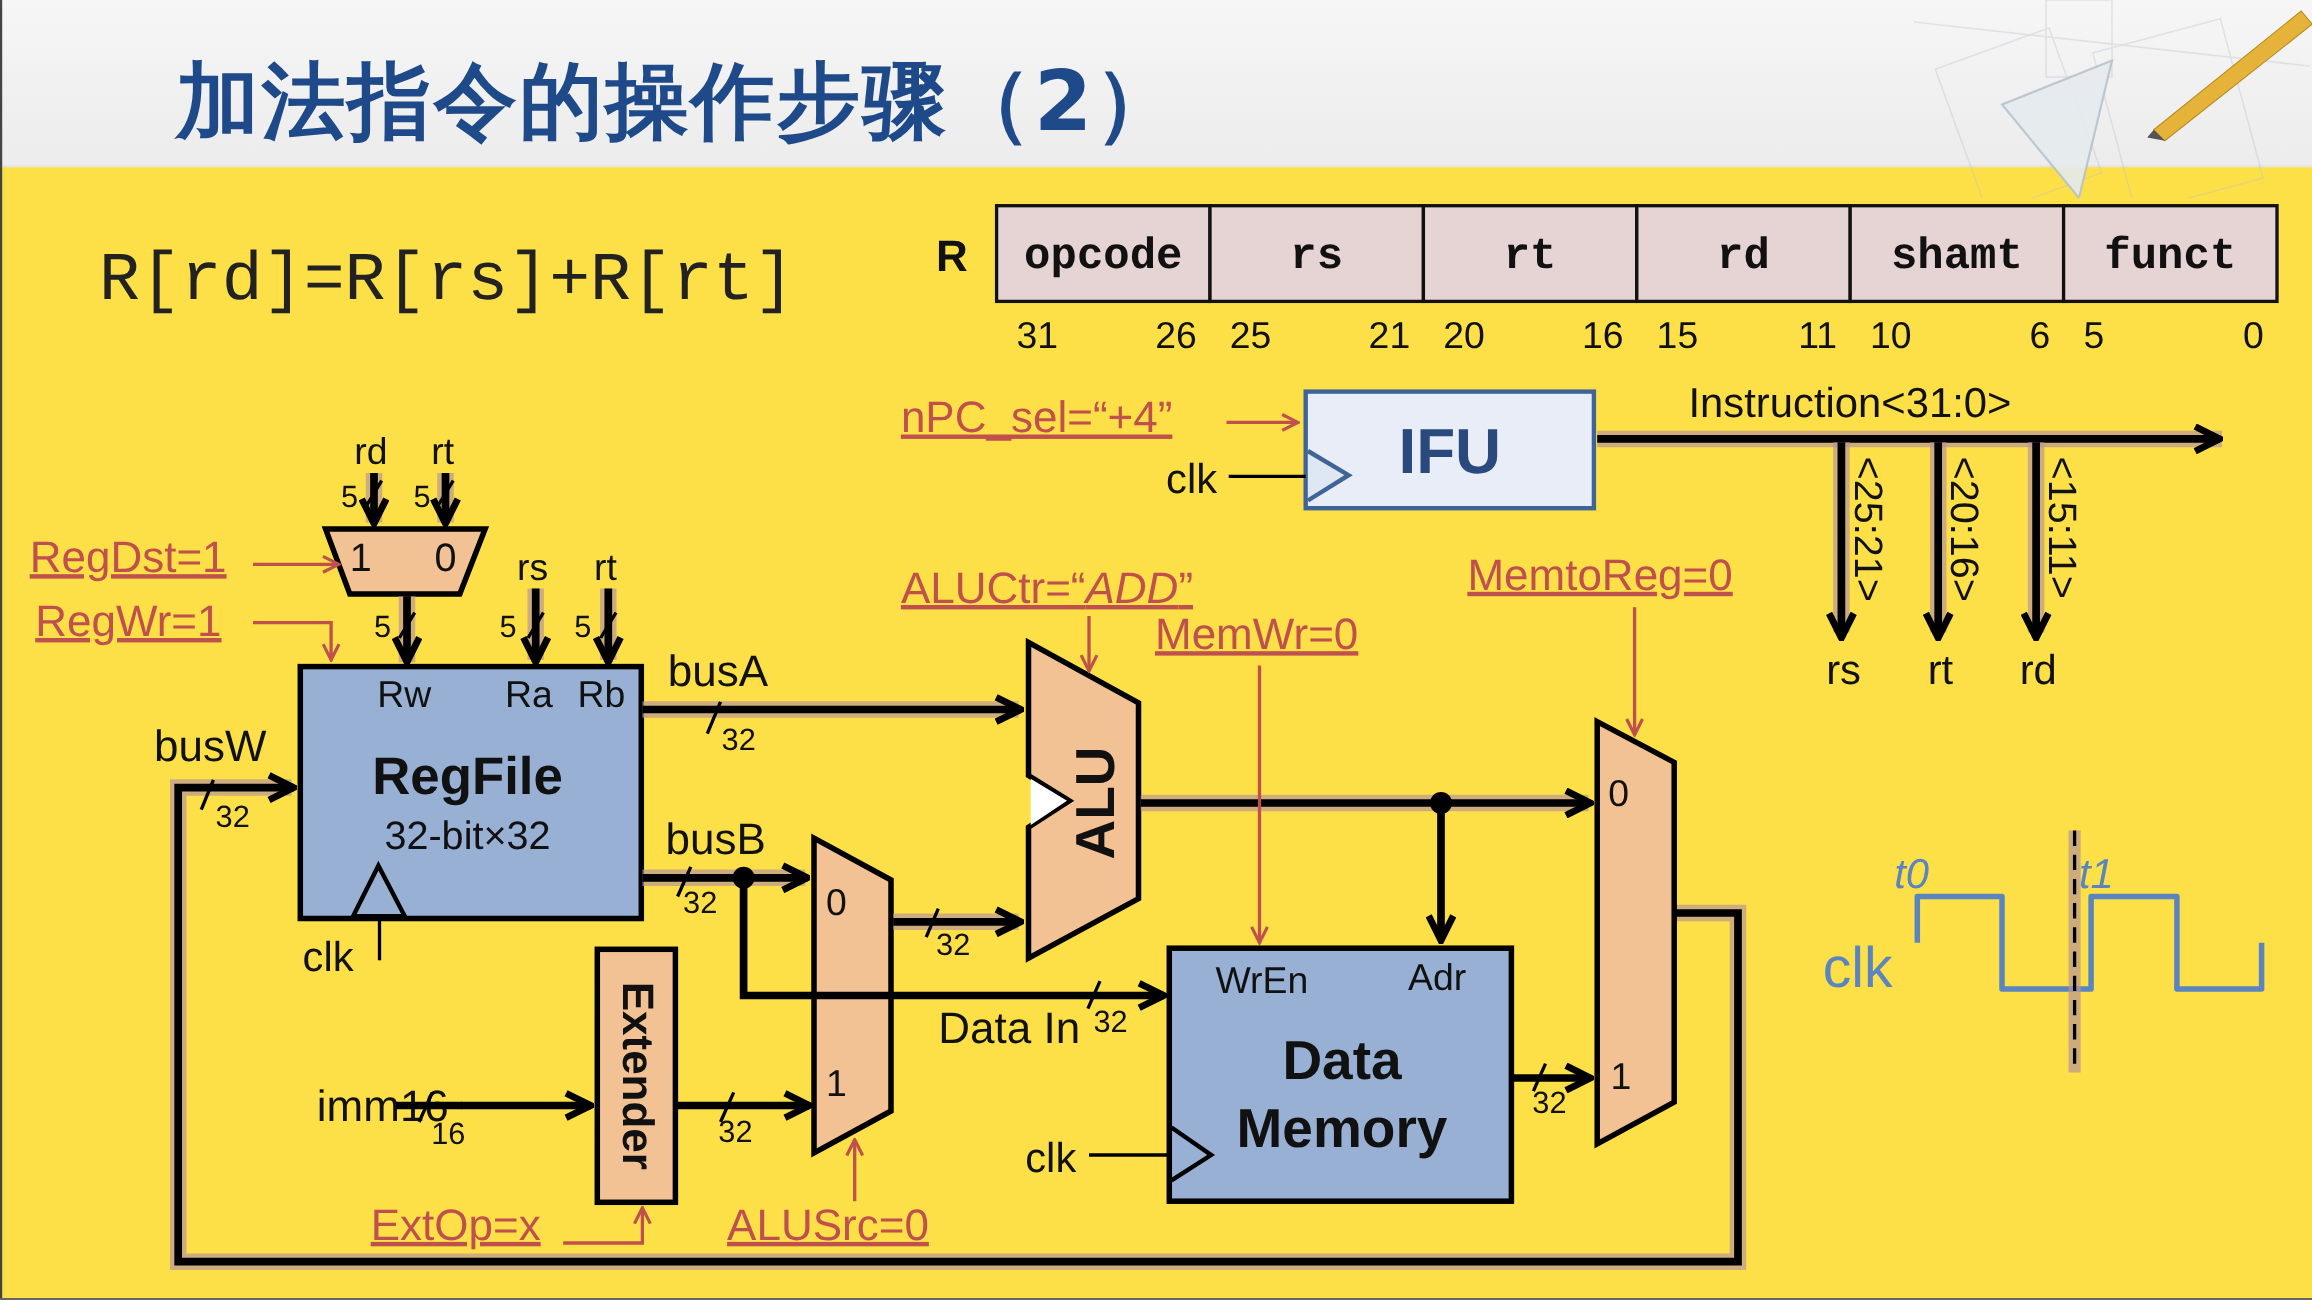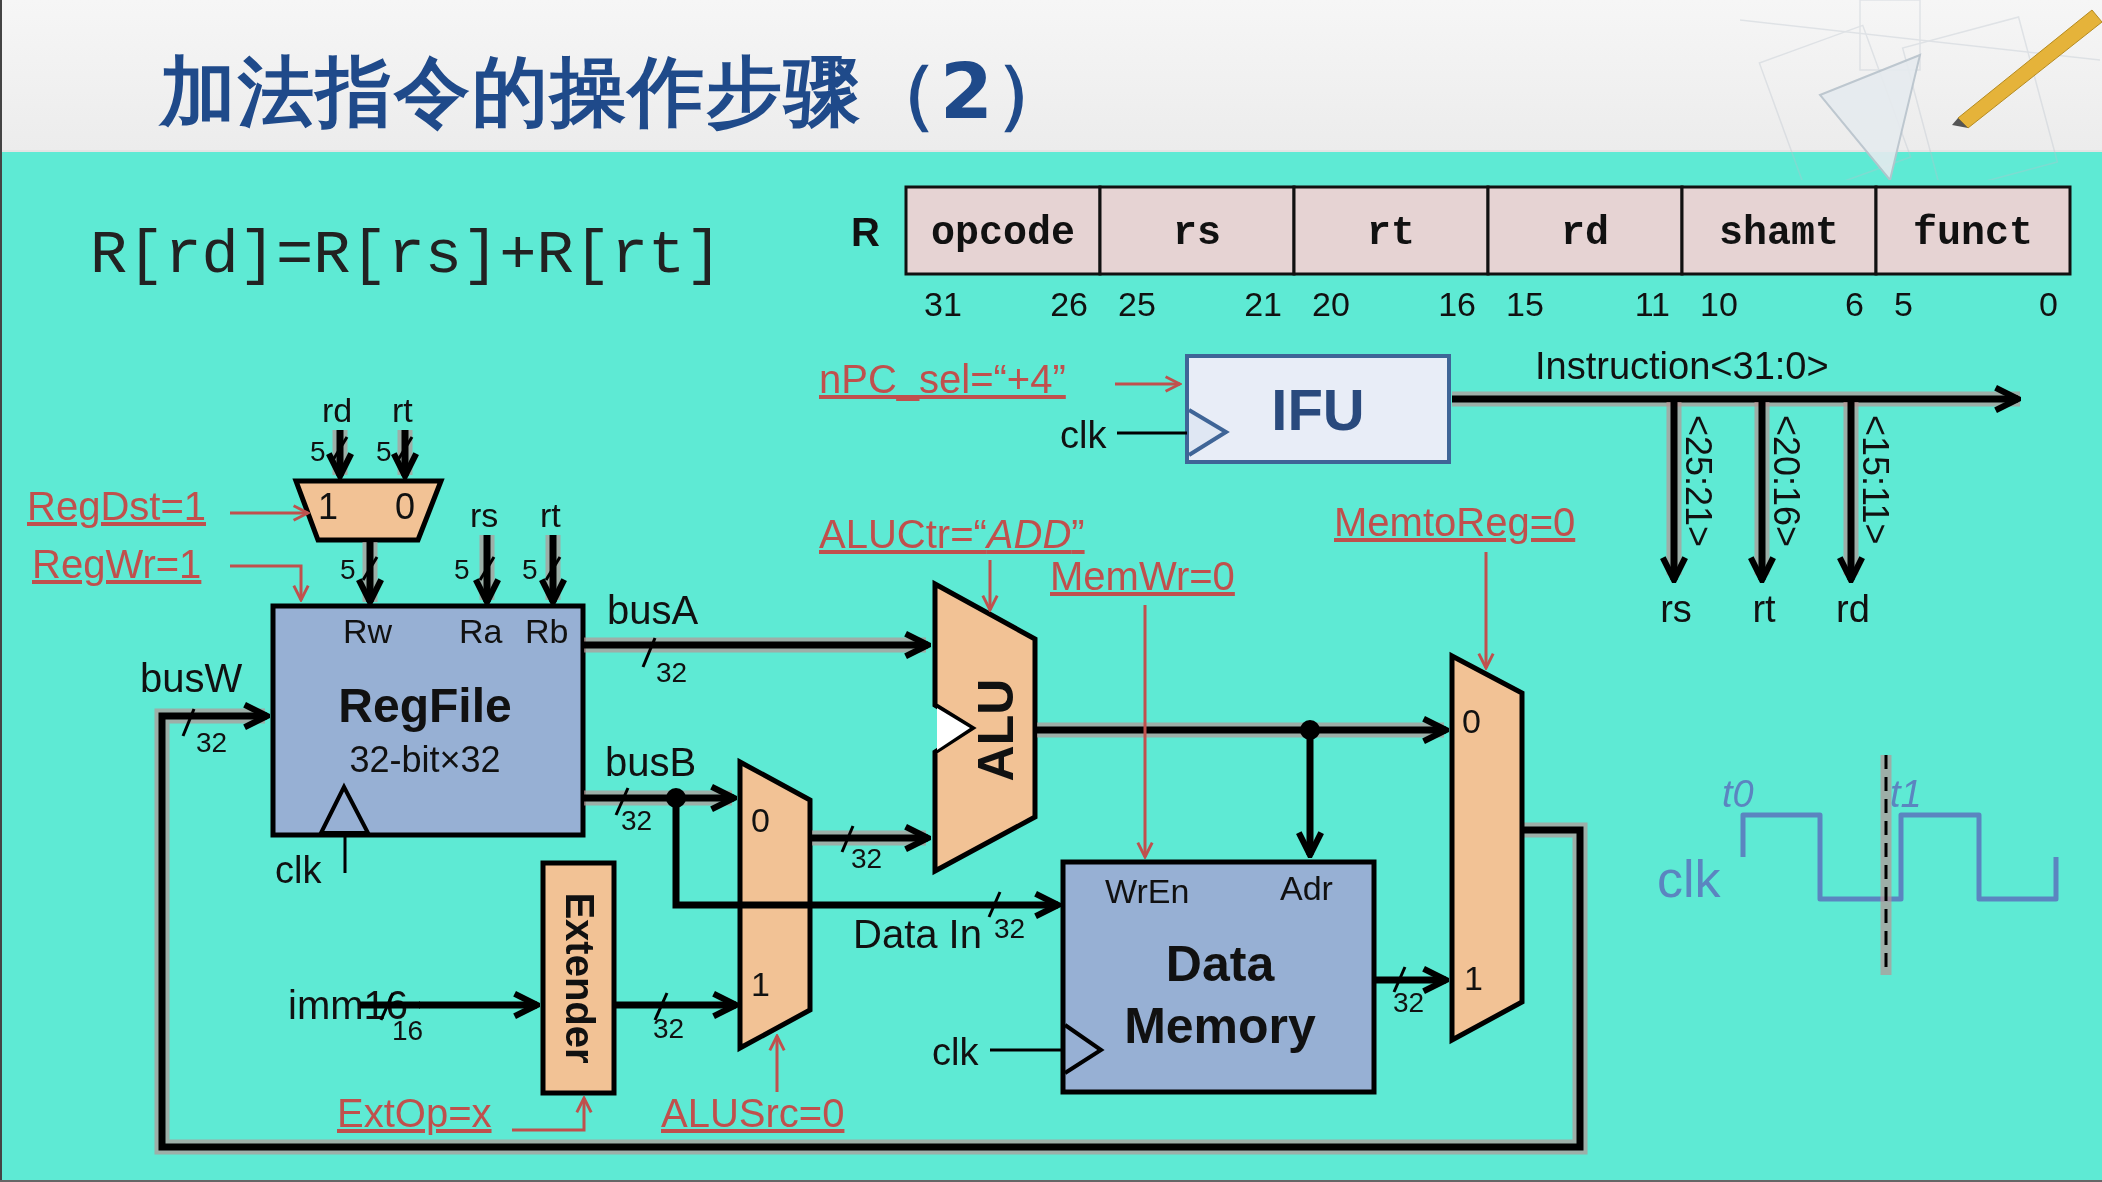--- a/index.html
+++ b/index.html
@@ -1,17 +1,17 @@
 <!DOCTYPE html>
 <html><head>
 <meta charset="utf-8">
 <style>
   html, body { margin:0; padding:0; background:#f7f7f7; }
   body { width:2102px; height:1182px; overflow:hidden; position:relative; font-family:"Liberation Sans", sans-serif; }
-  #slide { position:absolute; left:0; top:0; width:2102px; height:1182px; background:#5eead4; }
+  #slide { position:absolute; left:0; top:0; width:2102px; height:1182px; background:#fde047; }
   .title-band { position:absolute; left:0; top:0; width:2102px; height:150px;
     background:linear-gradient(#f6f6f6, #ececec); border-bottom:2px solid #e4e4e4; }
   .left-edge { position:absolute; left:0; top:0; width:2px; height:1182px; background:#444; }
   .bottom-edge { position:absolute; left:0; bottom:0; width:2102px; height:2px; background:#666; }
   .title { position:absolute; left:160px; top:42px; font-family:"DejaVu Sans", sans-serif; font-weight:bold;
     font-size:76px; color:#1f4a8a; letter-spacing:2px; white-space:nowrap; }
   .deco { position:absolute; left:1720px; top:0; width:382px; height:180px; }
   svg#diagram { position:absolute; left:0; top:0; }
   .mono { font-family:"Liberation Mono", monospace; }
   .sans { font-family:"Liberation Sans", sans-serif; }

